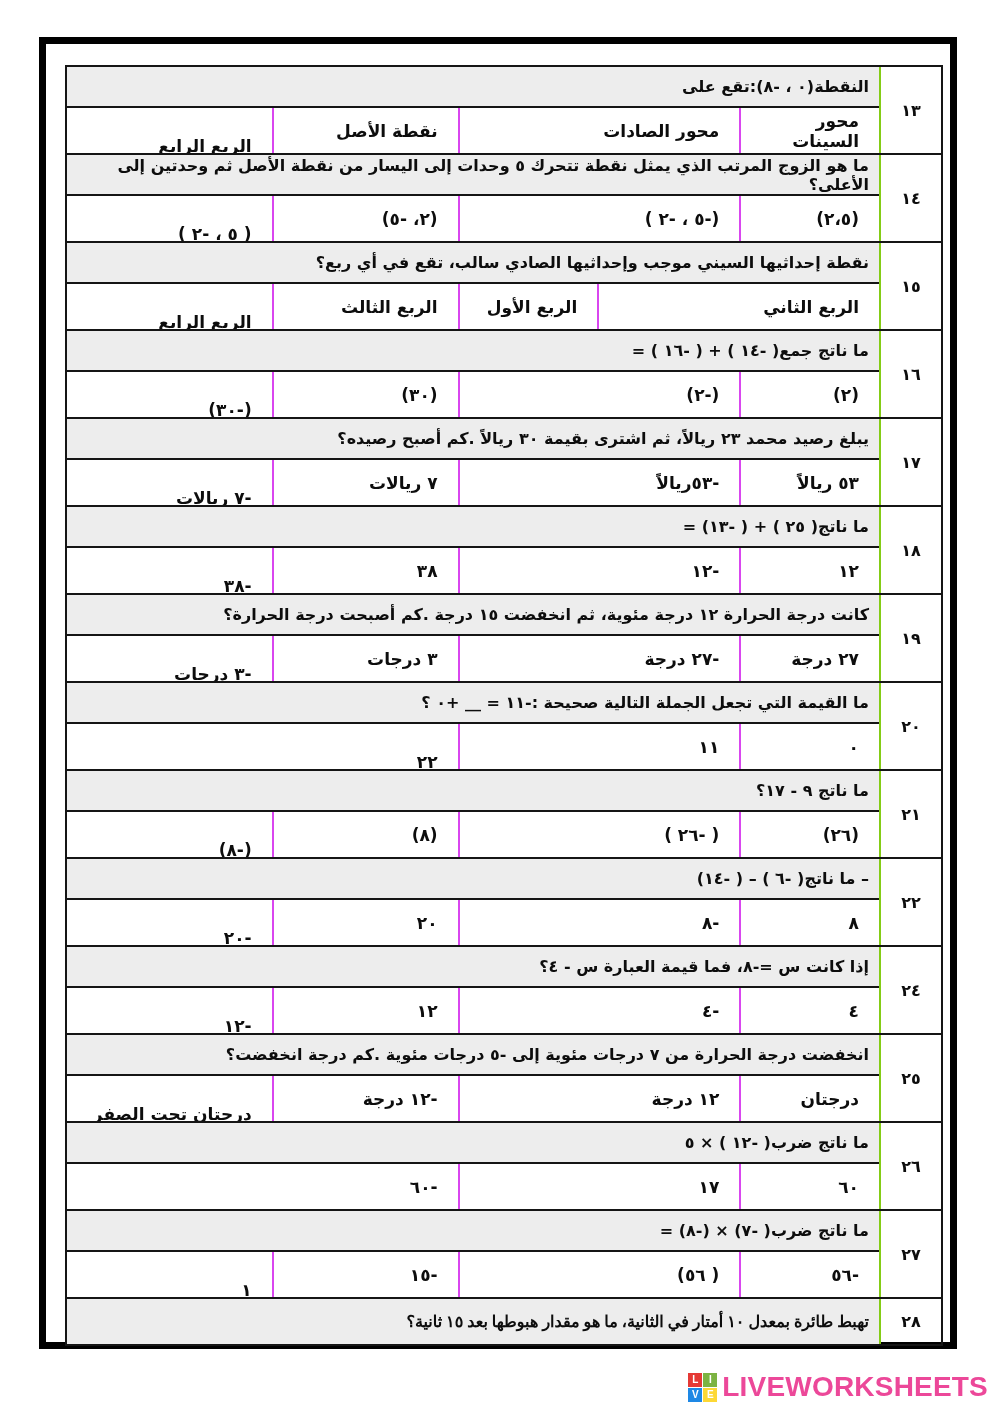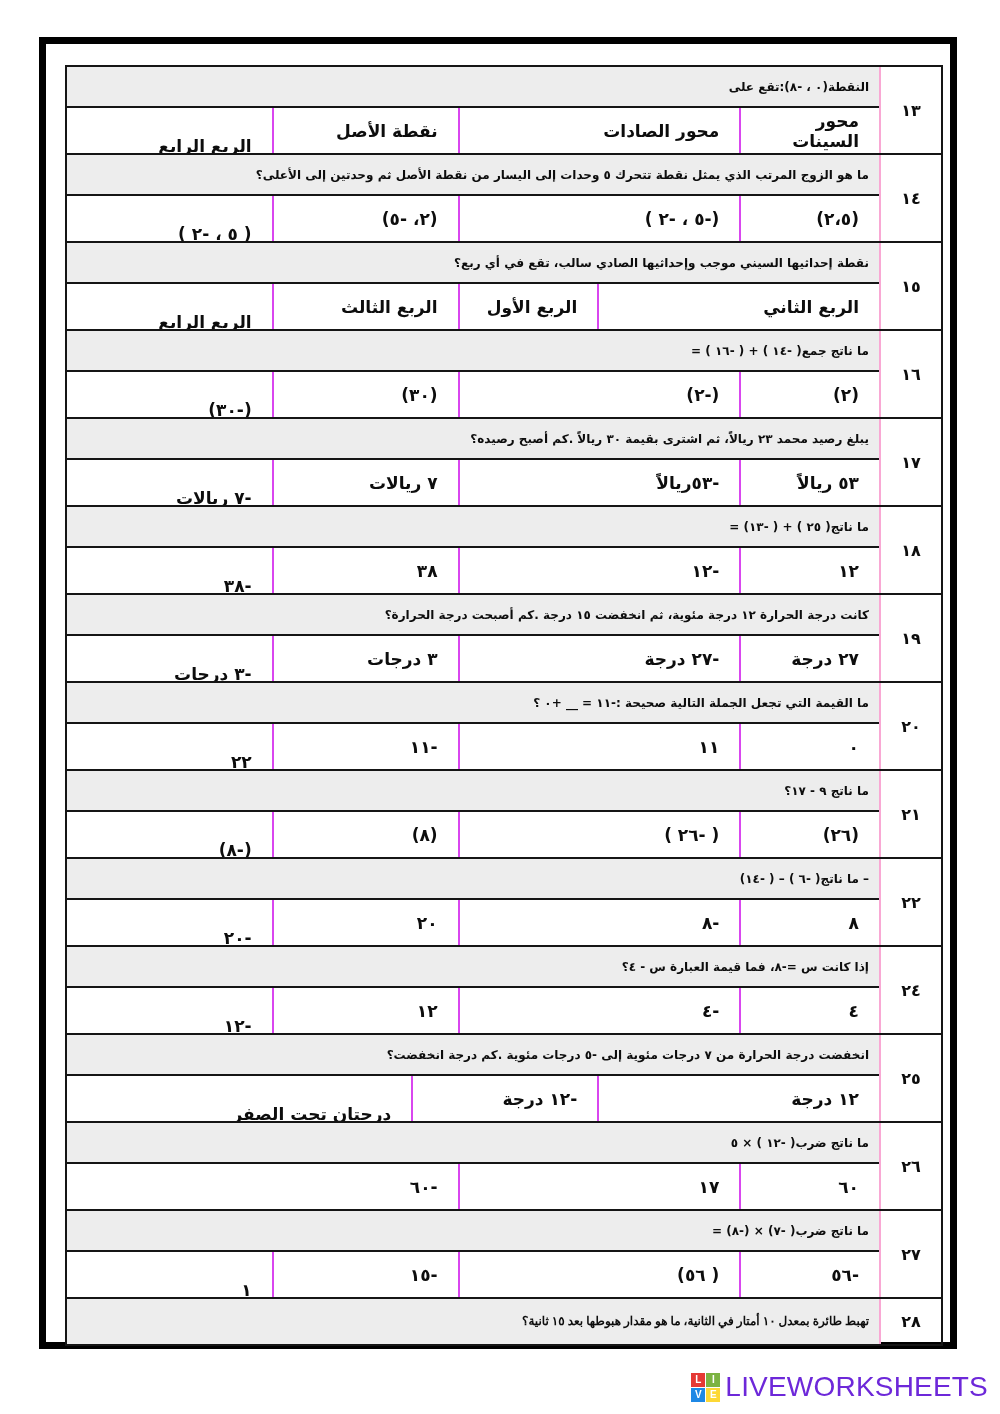--- a/index.html
+++ b/index.html
@@ -3,39 +3,39 @@
 <meta charset="utf-8">
 <style>
   html,body{margin:0;padding:0;background:#fff;}
   *{box-sizing:border-box;}
   .page{position:relative;width:1000px;height:1414px;background:#ffffff;overflow:hidden;
         font-family:"DejaVu Sans",sans-serif;color:#0d0d0d;}
   .frame{position:absolute;left:39px;top:37px;width:918px;height:1312px;border:7px solid #000;background:#fff;}
   .qtable{position:absolute;left:19px;top:21px;width:878px;border:2px solid #151515;direction:rtl;}
   .block{display:flex;border-bottom:2px solid #151515;}
   .block:last-child{border-bottom:none;}
-  .num{width:62px;flex:0 0 62px;border-left:2px solid #f9a8d4;display:flex;align-items:center;
+  .num{width:62px;flex:0 0 62px;border-left:2px solid #84cc16;display:flex;align-items:center;
        justify-content:center;font-size:16px;font-weight:bold;letter-spacing:4px;}
   .qa{flex:1;display:flex;flex-direction:column;min-width:0;}
   .qbar{height:41px;background:#ededed;border-bottom:2px solid #151515;display:flex;align-items:center;
-        padding:16px 10px;font-size:12px;font-weight:bold;}
+        padding:16px 10px;font-size:16px;font-weight:bold;}
   .opts{display:flex;height:45px;background:#fff;}
   .opt{display:flex;align-items:center;padding:0 20px;font-size:17px;font-weight:bold;overflow:hidden;}
   .opt{border-left:2px solid #d946ef;}
   .opt:last-child{border-left:none;}
   .opt.c1{width:17.2%;}
   .opt.c2{width:34.7%;}
   .opt.c3{width:22.9%;}
   .opt.c4{width:25.2%;margin-top:30px;}
   .block.no-opts .qbar{border-bottom:none;height:45px;font-family:Liberation Serif, serif;}
   .footer{position:absolute;top:1371px;right:12px;display:flex;align-items:center;gap:5px;}
   .lw-logo{display:grid;grid-template-columns:14px 14px;grid-auto-rows:14px;gap:1px;}
   .lw-cell{display:flex;align-items:center;justify-content:center;color:#fff;font-size:10px;
            font-weight:bold;font-family:"Liberation Sans",sans-serif;}
-  .lw-brand{font-size:28px;font-weight:normal;color:#6d28d9;letter-spacing:0.2px;
+  .lw-brand{font-size:28px;font-weight:bold;color:#ec4899;letter-spacing:0.2px;
             font-family:"Liberation Sans",sans-serif;}
 </style>
 </head>
 <body>
 
 <div class="page">
   <div class="frame">
     <div class="qtable" id="qtable">
   <div class="block">
     <div class="num">١٣</div>
@@ -128,21 +128,20 @@
     </div>
   </div>
 
   <div class="block">
     <div class="num">٢٠</div>
     <div class="qa">
       <div class="qbar">ما القيمة التي تجعل الجملة التالية صحيحة :-١١ = __ +٠ ؟</div>
       <div class="opts">
               <div class="opt c1">٠</div>
               <div class="opt c2">١١</div>
-              <div class="opt c3">-١١</div>
               <div class="opt c4">٢٢</div>
             </div>
     </div>
   </div>
 
   <div class="block">
     <div class="num">٢١</div>
     <div class="qa">
       <div class="qbar">ما ناتج ٩ - ١٧؟</div>
       <div class="opts">
@@ -178,20 +177,21 @@
               <div class="opt c4">-١٢</div>
             </div>
     </div>
   </div>
 
   <div class="block">
     <div class="num">٢٥</div>
     <div class="qa">
       <div class="qbar">انخفضت درجة الحرارة من ٧ درجات مئوية إلى -٥ درجات مئوية .كم درجة انخفضت؟</div>
       <div class="opts">
+              <div class="opt c1">درجتان</div>
               <div class="opt c2">١٢ درجة</div>
               <div class="opt c3">-١٢ درجة</div>
               <div class="opt c4">درجتان تحت الصفر</div>
             </div>
     </div>
   </div>
 
   <div class="block">
     <div class="num">٢٦</div>
     <div class="qa">

